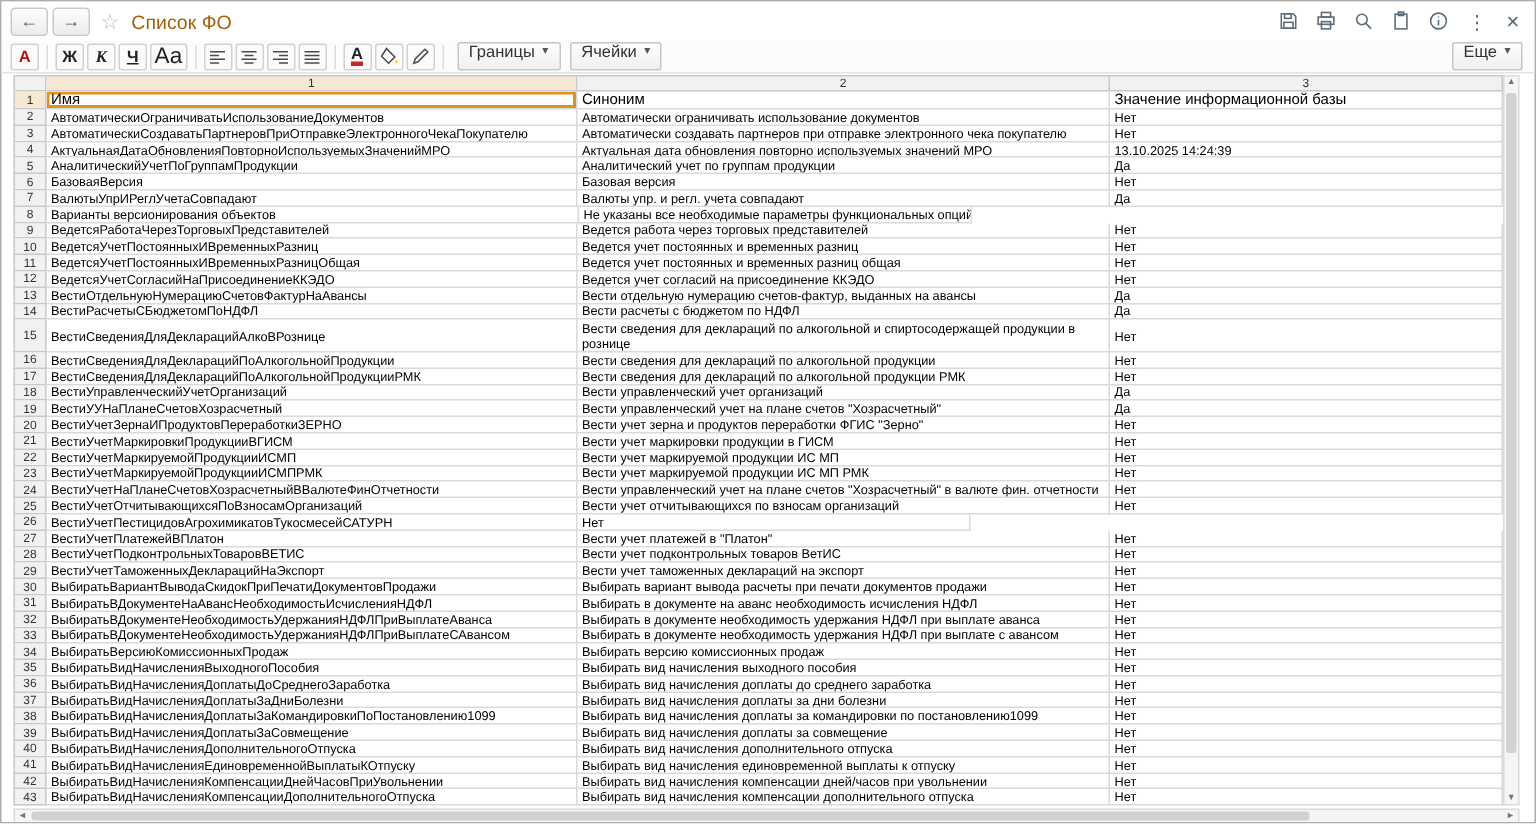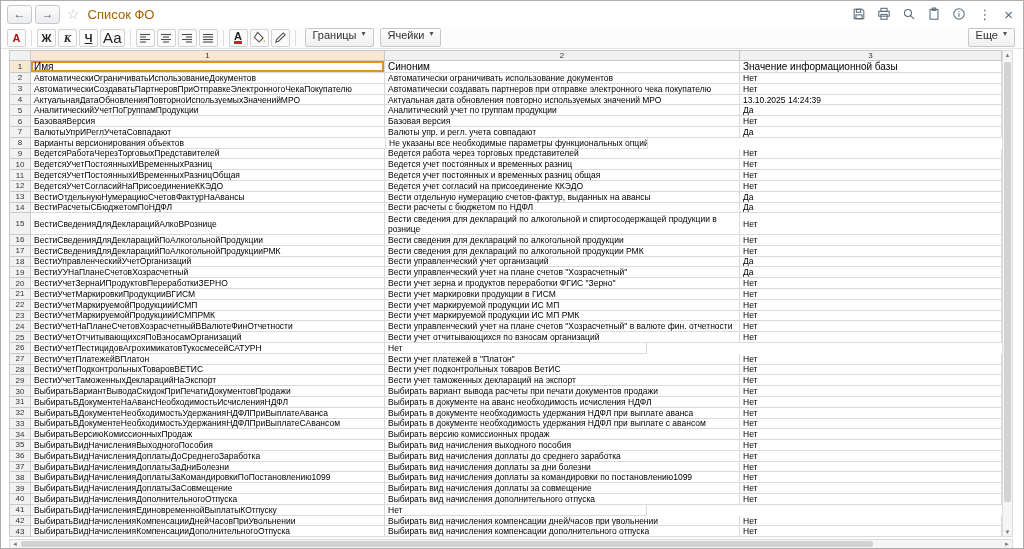--- a/index.html
+++ b/index.html
@@ -429,20 +429,21 @@
         </div>
         <div class="row">
           <div class="rownum">40</div>
           <div class="cell c1">ВыбиратьВидНачисленияДополнительногоОтпуска</div>
           <div class="cell c2">Выбирать вид начисления дополнительного отпуска</div>
           <div class="cell c3">Нет</div>
         </div>
         <div class="row">
           <div class="rownum">41</div>
           <div class="cell c1">ВыбиратьВидНачисленияЕдиновременнойВыплатыКОтпуску</div>
+          <div class="cell c2">Выбирать вид начисления единовременной выплаты к отпуску</div>
           <div class="cell c3">Нет</div>
         </div>
         <div class="row">
           <div class="rownum">42</div>
           <div class="cell c1">ВыбиратьВидНачисленияКомпенсацииДнейЧасовПриУвольнении</div>
           <div class="cell c2">Выбирать вид начисления компенсации дней/часов при увольнении</div>
           <div class="cell c3">Нет</div>
         </div>
         <div class="row">
           <div class="rownum">43</div>

